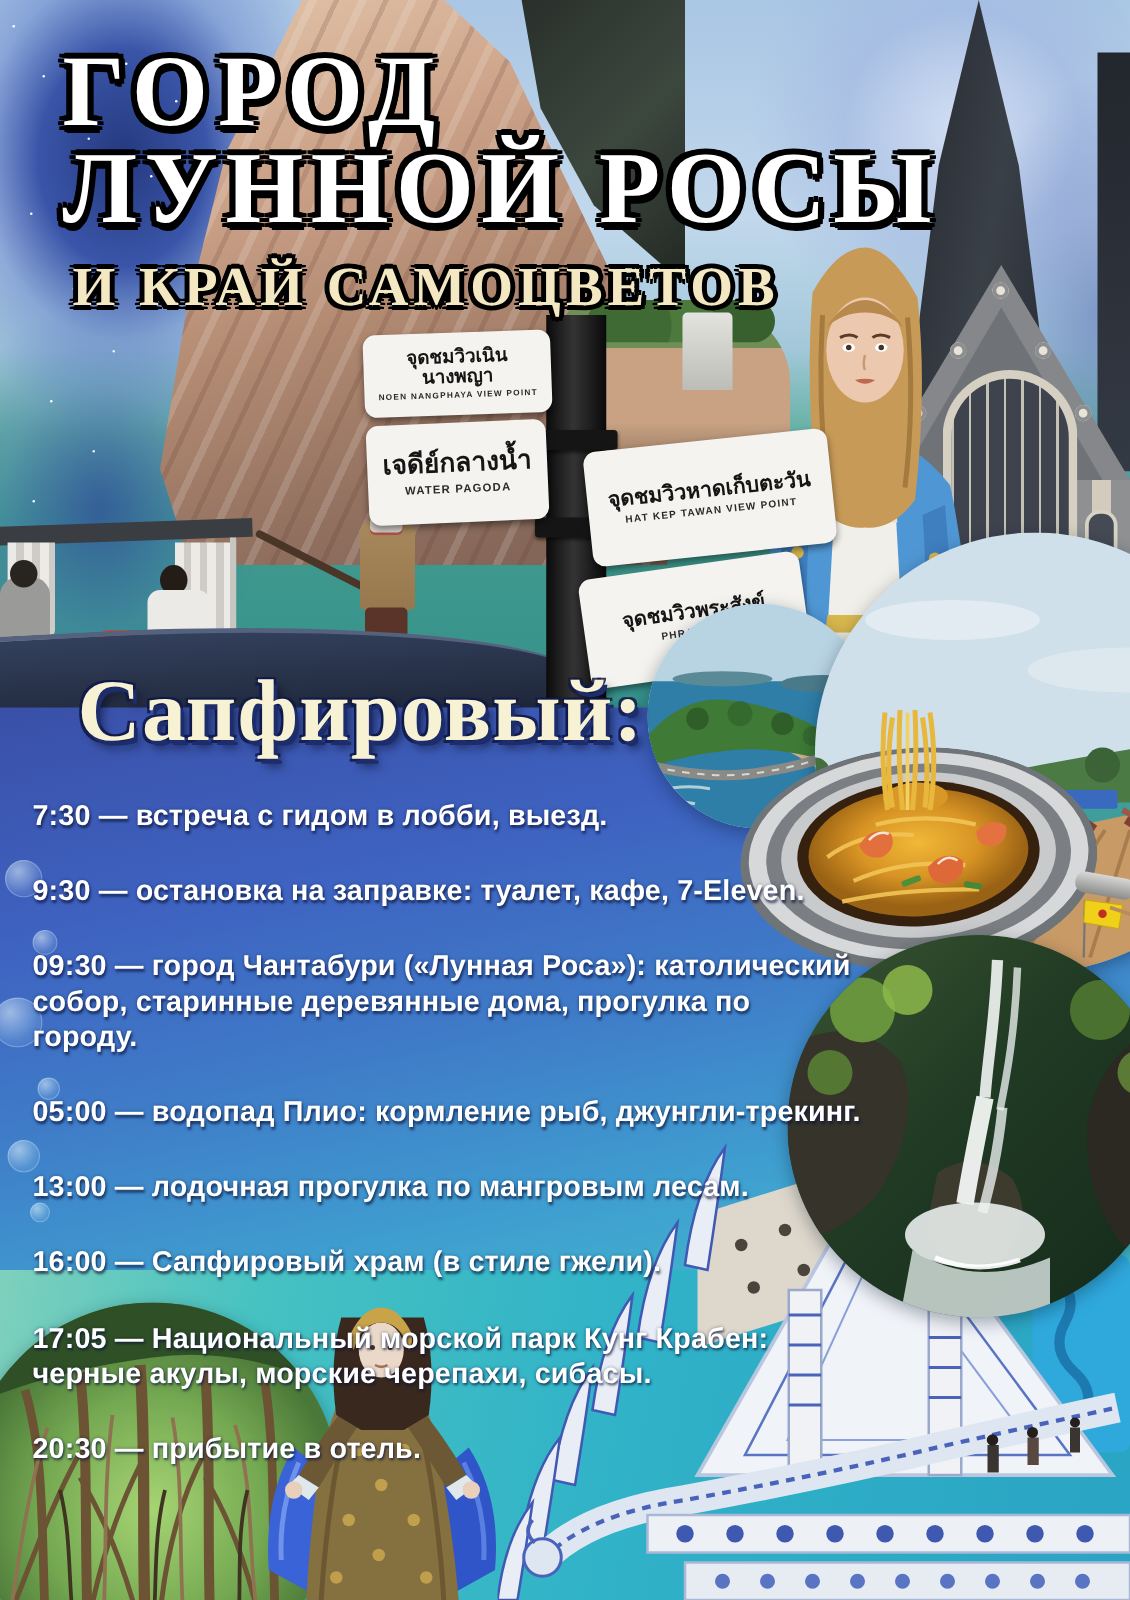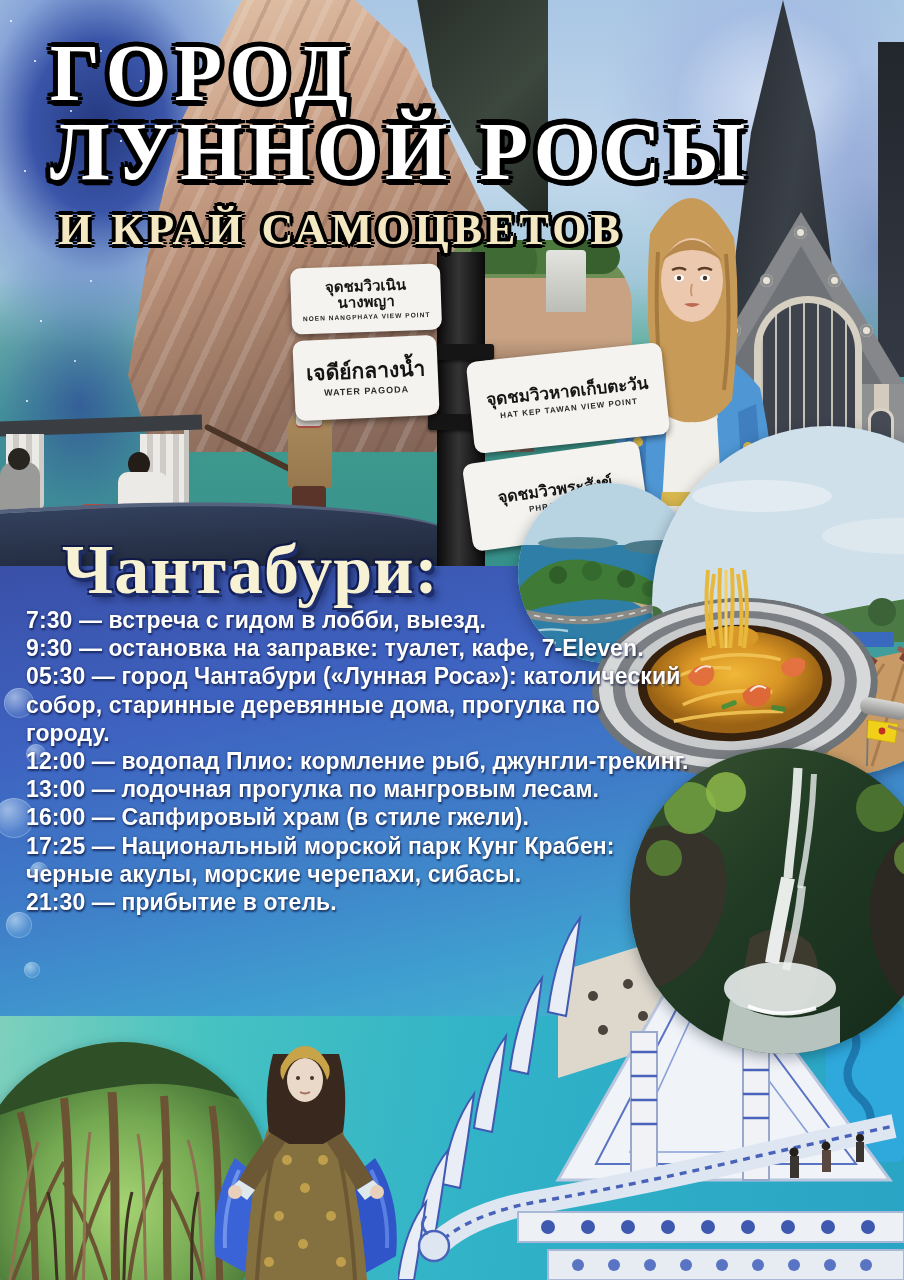--- a/index.html
+++ b/index.html
@@ -105,21 +105,21 @@
     background:linear-gradient(168deg,#3a50a8 0%,#3e62c0 28%,#3f7cc8 52%,#3fa0d0 76%,#42c2ca 100%);}
   .droplet{border-radius:50%;z-index:2;
     background:radial-gradient(circle at 35% 30%,rgba(235,250,255,.55),rgba(180,220,250,.18) 60%,rgba(150,200,240,.05));
     box-shadow:inset 0 0 0 1px rgba(230,250,255,.25);}
   .heading{left:62px;top:530px;z-index:7;font-family:"Liberation Serif","DejaVu Serif",serif;
     font-weight:bold;font-size:70px;color:#f8f2d4;letter-spacing:1px;
     text-shadow:3px 4px 0 #1d2d6b,-2px -2px 0 rgba(15,25,70,.85),2px -2px 0 rgba(15,25,70,.85),-2px 2px 0 rgba(15,25,70,.85),5px 6px 8px rgba(0,0,20,.5);}
   .schedule{left:26px;top:606px;width:664px;z-index:7;color:#fff;font-weight:bold;
     font-size:23px;line-height:28.2px;letter-spacing:.1px;
     text-shadow:1px 2px 2px rgba(10,20,60,.65),0 0 3px rgba(10,20,60,.4);}
-  .schedule .item{white-space:pre-line;}
+  .schedule .item{white-space:pre-line;margin-top:32px;}
 
   
   .ph{z-index:4;border-radius:50%;overflow:hidden;box-shadow:0 4px 14px rgba(0,20,40,.35);}
   .circle-road{left:518px;top:483px;width:180px;height:180px;}
   .circle-bridge{left:652px;top:426px;width:352px;height:352px;}
   .food-bowl{left:592px;top:598px;width:286px;height:178px;z-index:4;transform:rotate(-3deg);border-radius:50%;overflow:hidden;}
   .noodle-lift{left:688px;top:566px;width:80px;height:86px;z-index:4;}
   .pan-handle{left:860px;top:700px;width:48px;height:17px;z-index:4;transform:rotate(10deg);
     background:linear-gradient(#d8d8d6,#8a8a88);border-radius:8px;}
   .circle-waterfall{left:630px;top:748px;width:306px;height:306px;}
@@ -356,32 +356,32 @@
       <circle cx="120,0" cy="30" r="16" fill="#6f9c3f" opacity=".7"></circle>
     <path d="M168,20 C166,70 160,100 158,130" stroke="#eef2f0" stroke-width="9" fill="none" opacity=".92"></path>
     <path d="M184,26 C182,76 176,110 170,140" stroke="#e6ecea" stroke-width="6" fill="none" opacity=".8"></path>
     <path d="M158,130 C150,170 146,190 142,215" stroke="#f2f5f4" stroke-width="14" fill="none" opacity=".95"></path>
     <path d="M172,138 C168,176 162,200 156,222" stroke="#e8eeec" stroke-width="8" fill="none" opacity=".8"></path>
     <ellipse cx="150" cy="240" rx="56" ry="26" fill="#eef3f1" opacity=".88"></ellipse>
     <path d="M100,252 Q150,284 210,258 L210,306 L90,306 Z" fill="#dfe9e6" opacity=".8"></path>
     <path d="M118,258 Q150,272 186,260" stroke="#fff" stroke-width="4" fill="none" opacity=".9"></path>
   </svg>
 
-  <div class="abs heading">Чантабури:</div>
+  <div class="abs heading">Сапфировый:</div>
   <div class="abs schedule">
     <div class="item">7:30 — встреча с гидом в лобби, выезд.</div>
     <div class="item">9:30 — остановка на заправке: туалет, кафе, 7-Eleven.</div>
-    <div class="item">05:30 — город Чантабури («Лунная Роса»): католический
+    <div class="item">09:30 — город Чантабури («Лунная Роса»): католический
 собор, старинные деревянные дома, прогулка по городу.</div>
-    <div class="item">12:00 — водопад Плио: кормление рыб, джунгли-трекинг.</div>
+    <div class="item">05:00 — водопад Плио: кормление рыб, джунгли-трекинг.</div>
     <div class="item">13:00 — лодочная прогулка по мангровым лесам.</div>
     <div class="item">16:00 — Сапфировый храм (в стиле гжели).</div>
-    <div class="item">17:25 — Национальный морской парк Кунг Крабен:
+    <div class="item">17:05 — Национальный морской парк Кунг Крабен:
 черные акулы, морские черепахи, сибасы.</div>
-    <div class="item">21:30 — прибытие в отель.</div>
+    <div class="item">20:30 — прибытие в отель.</div>
   </div>
 
   <div class="abs bottom-bg"></div>
 
   <svg class="abs temple" viewBox="0 0 506 368">
     <rect x="428" y="92" width="78" height="158" rx="8" fill="#2fa8dc"></rect>
     <path d="M446,110 q20,14 8,36 q-12,22 8,40 q18,16 6,40" stroke="#1d7ab0" stroke-width="8" fill="none"></path>
     <polygon points="160,60 300,16 300,122 160,166" fill="#ded8cc"></polygon>
     <circle cx="195" cy="84" r="5" fill="#4a443c"></circle>
       <circle cx="230" cy="72" r="5" fill="#4a443c"></circle>

